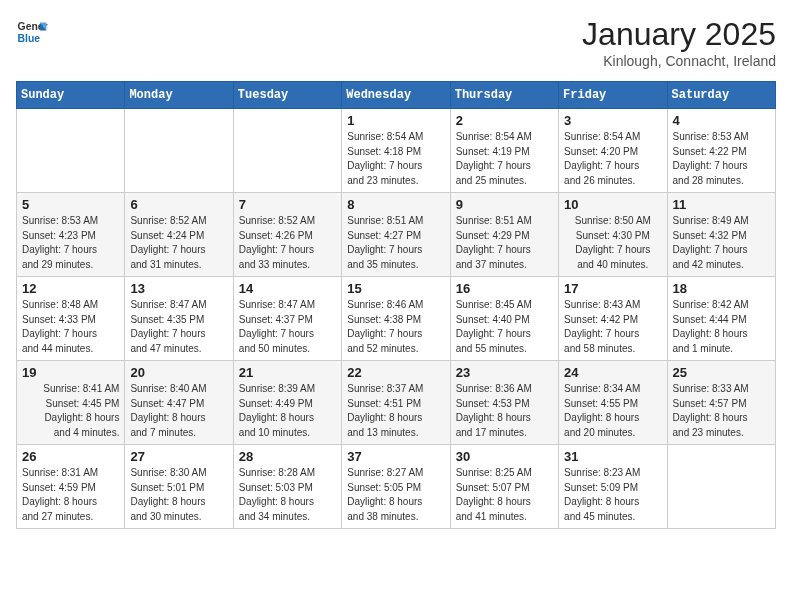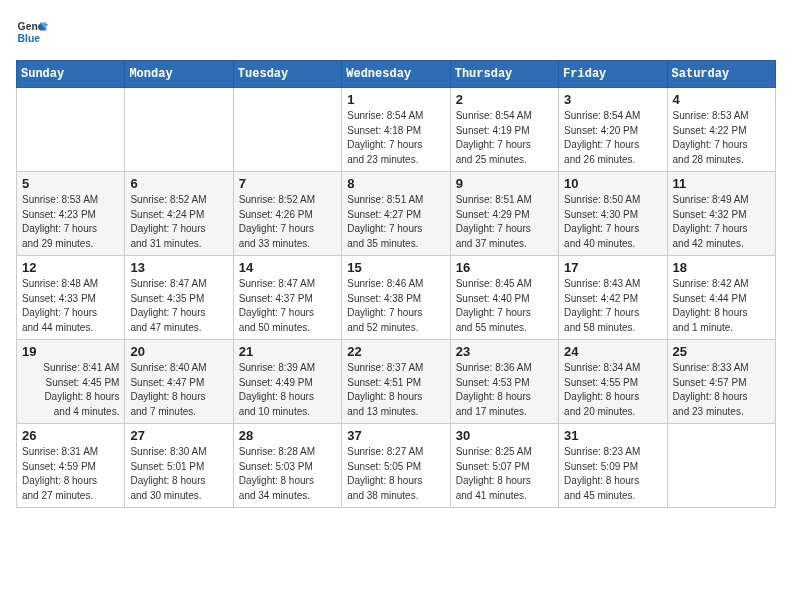--- a/index.html
+++ b/index.html
@@ -85,20 +85,24 @@
 
 <div class="header">
   <div class="logo">
     <svg class="logo-icon" viewBox="0 0 40 40" xmlns="http://www.w3.org/2000/svg">
       <text x="2" y="18" font-size="13" font-weight="bold" fill="#333">General</text>
       <text x="2" y="32" font-size="13" font-weight="bold" fill="#1a6eb5">Blue</text>
       <polygon points="30,8 38,18 30,18" fill="#1a6eb5"></polygon>
       <polygon points="30,8 38,8 38,18" fill="#5ba3d9"></polygon>
     </svg>
   </div>
+  <div class="title-block">
+    <div class="month-title">January 2025</div>
+    <div class="location">Kinlough, Connacht, Ireland</div>
+  </div>
 </div>
 
 <table class="calendar">
   <thead>
     <tr>
     <th>Sunday</th>
         <th>Monday</th>
         <th>Tuesday</th>
         <th>Wednesday</th>
         <th>Thursday</th>
@@ -171,21 +175,21 @@
         </td>
         <td>
           <span class="day-number">9</span>
           <div class="day-info" style="white-space: pre-line;">Sunrise: 8:51 AM
 Sunset: 4:29 PM
 Daylight: 7 hours
 and 37 minutes.</div>
         </td>
         <td>
           <span class="day-number">10</span>
-          <div class="day-info" style="white-space: pre-line;">Sunrise: 8:50 AM
+          <div class="day-info" style="white-space: pre-line; text-align: center;">Sunrise: 8:50 AM
 Sunset: 4:30 PM
 Daylight: 7 hours
 and 40 minutes.</div>
         </td>
         <td>
           <span class="day-number">11</span>
           <div class="day-info" style="white-space: pre-line;">Sunrise: 8:49 AM
 Sunset: 4:32 PM
 Daylight: 7 hours
 and 42 minutes.</div>

